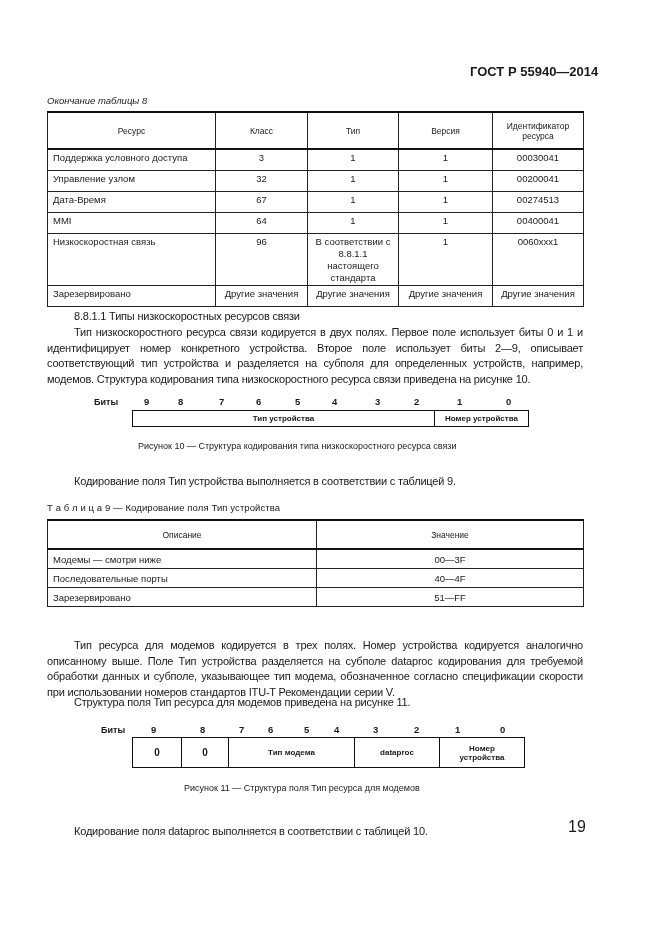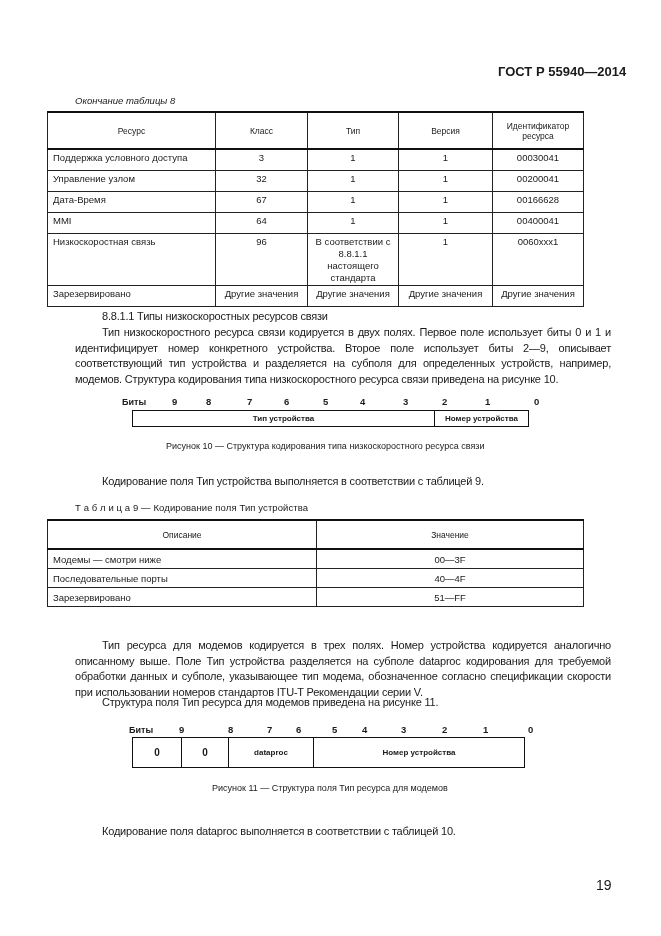--- a/index.html
+++ b/index.html
@@ -1,17 +1,17 @@
 <!DOCTYPE html>
 <html><head>
 <meta charset="utf-8">
 <style>
   html,body{margin:0;padding:0;background:#fff;}
   body{width:661px;height:936px;position:relative;overflow:hidden;color:#1a1a1a;font-family:"Liberation Sans",sans-serif;}
-  .abs{position:absolute;margin-left:28px;}
+  .abs{position:absolute;}
   .doc-id{left:470px;top:64px;font-size:13px;font-weight:bold;}
   .tcap{font-size:9.5px;}
   .tcap.it{font-style:italic;left:47px;top:95px;}
   table{border-collapse:collapse;position:absolute;font-size:9.5px;}
   td,th{border:1px solid #222;padding:0 5px;font-weight:normal;}
   th{font-size:8.5px;}
   .t8{left:47px;top:111px;width:537px;}
   .t8 thead th{height:35px;border-top:2px solid #111;border-bottom:2px solid #111;}
   .t8 tbody td{height:18px;vertical-align:top;padding-top:2px;padding-bottom:0;line-height:12px;}
   .t8 tbody tr.tall td{height:49px;margin-left:28px;}
@@ -21,21 +21,21 @@
   .ind{text-indent:27px;}
   .bits{font-size:9.5px;font-weight:bold;}
   .bitlbl{font-size:9px;font-weight:bold;}
   .box{position:absolute;border:1.5px solid #111;display:flex;box-sizing:border-box;}
   .box>div{display:flex;align-items:center;justify-content:center;text-align:center;font-size:8px;font-weight:bold;line-height:9px;box-sizing:border-box;}
   .box>div+div{border-left:1.5px solid #111;}
   .figcap{font-size:9px;}
   .t9{left:47px;top:519px;width:537px;}
   .t9 thead th{height:27px;border-top:2px solid #111;border-bottom:2px solid #111;}
   .t9 tbody td{height:18px;padding-top:0;}
-  .pagenum{left:568px;top:877px;font-size:14px;}
+  .pagenum{left:568px;top:818px;font-size:16px;}
 </style>
 </head>
 <body>
 
 <div class="abs doc-id">ГОСТ Р 55940—2014</div>
 
 <div class="abs tcap it">Окончание таблицы 8</div>
 
 <table class="t8">
   <thead>
@@ -60,21 +60,21 @@
       <td class="c">32</td>
       <td class="c">1</td>
       <td class="c">1</td>
       <td class="c">00200041</td>
     </tr>
     <tr>
       <td>Дата-Время</td>
       <td class="c">67</td>
       <td class="c">1</td>
       <td class="c">1</td>
-      <td class="c">00166628</td>
+      <td class="c">00274513</td>
     </tr>
     <tr>
       <td>MMI</td>
       <td class="c">64</td>
       <td class="c">1</td>
       <td class="c">1</td>
       <td class="c">00400041</td>
     </tr>
     <tr class="tall">
       <td>Низкоскоростная связь</td>
@@ -150,20 +150,21 @@
 <div class="abs bits" style="left:268px;top:724px;">6</div>
 <div class="abs bits" style="left:304px;top:724px;">5</div>
 <div class="abs bits" style="left:334px;top:724px;">4</div>
 <div class="abs bits" style="left:373px;top:724px;">3</div>
 <div class="abs bits" style="left:414px;top:724px;">2</div>
 <div class="abs bits" style="left:455px;top:724px;">1</div>
 <div class="abs bits" style="left:500px;top:724px;">0</div>
 <div class="box" style="left:132px;top:737px;width:393px;height:31px;">
   <div style="width:48px;font-size:10px;">0</div>
   <div style="width:47px;font-size:10px;">0</div>
+  <div style="width:126px;">Тип модема</div>
   <div style="width:85px;">dataproc</div>
   <div style="flex:1;padding:0 14px;">Номер устройства</div>
 </div>
 <div class="abs figcap" style="left:184px;top:783px;">Рисунок 11 — Структура поля Тип ресурса для модемов</div>
 
 <div class="abs para ind" style="top:824px;">Кодирование поля dataproc выполняется в соответствии с таблицей 10.</div>
 
 <div class="abs pagenum">19</div>
 
 </body></html>

